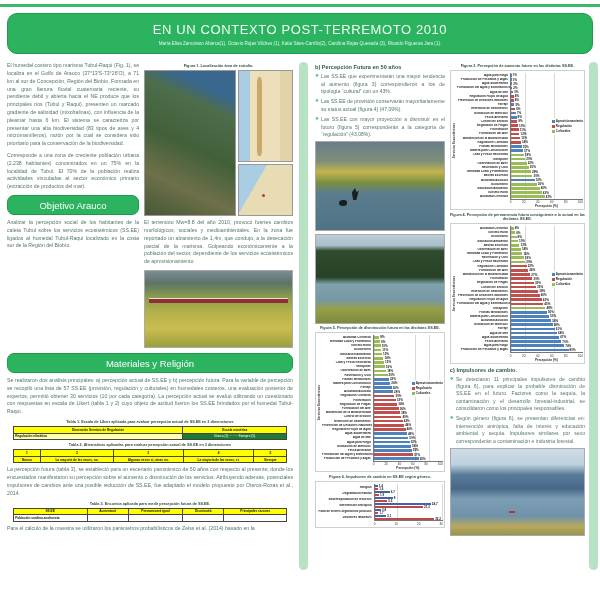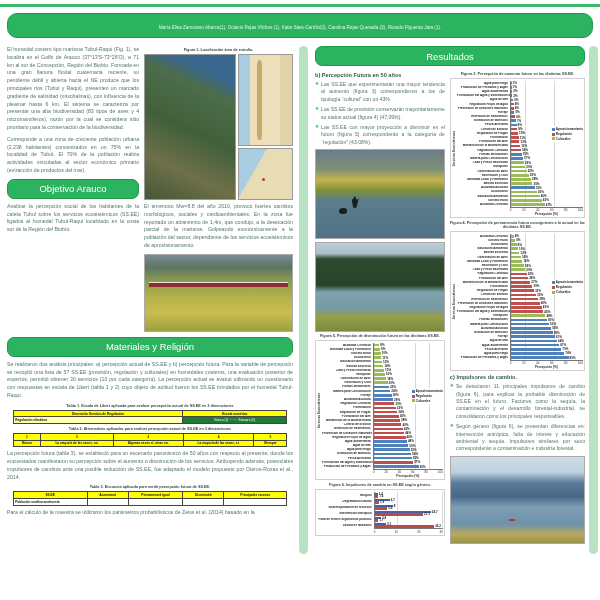--- a/index.html
+++ b/index.html
@@ -93,20 +93,21 @@
   .gbarrow{display:flex;align-items:center;height:2.3px}
   .gbarrow .cbar{height:2.1px}
 </style>
 </head>
 <body>
 
 <div class="poster">
   <div class="topline"></div>
 
   <div class="header">
+    <div class="h-title">EN UN CONTEXTO POST-TERREMOTO 2010</div>
     <div class="h-authors">María Elisa Zamorano Abarca(1), Octavio Rojas Vilches (1), Katia Sáes-Carrillo(2), Carolina Rojas Quesada (3), Ricardo Figueroa Jara (1).</div>
   </div>
 
   <div class="cols">
 
     <div class="col-left">
 
       <div class="subgrid">
         <div class="subcol-a">
           <p class="body">El humedal costero tipo marisma Tubul-Raqui (Fig. 1), se localiza en el Golfo de Arauco (37°13'S-73°26'O), a 71 km al sur de Concepción, Región del Biobío. Formada en una gran llanura fluvial cuaternaria reciente, su pendiente débil y abierta hacia el NE produce que los principales ríos (Tubul y Raqui), presenten un marcado gradiente de salinidad (mixohalinas), con influencia de la pleamar hasta 6 km. El sistema se caracteriza por presentar una alta biodiversidad (83 tipos de aves y 4 micromamíferos), razón por la cual se considera sitio prioritario para la conservación de la biodiversidad.</p>
@@ -193,21 +194,20 @@
         </tr>
       </tbody>
         </table>
 
       <p class="body">Para el cálculo de la muestra se utilizaron los parámetros probabilísticos de Zeiss et al. (2014) basado en la</p>
     </div>
 
     <div class="vdivider"></div>
 
     <div class="col-right">
-      <div class="banner">Resultados</div>
 
       <div class="subgrid">
         <div class="subcol-a" style="width:49%">
           <div class="res-h">b) Percepción Futura en 50 años</div>
 
           <div class="bullet">
             <span class="bmark">❖</span>
             <p>Las SS.EE que experimentarán una mayor tendencia al aumento (figura 3) correspondieron a los de tipología “cultural” con un 43%.</p>
           </div>
           <div class="bullet">

